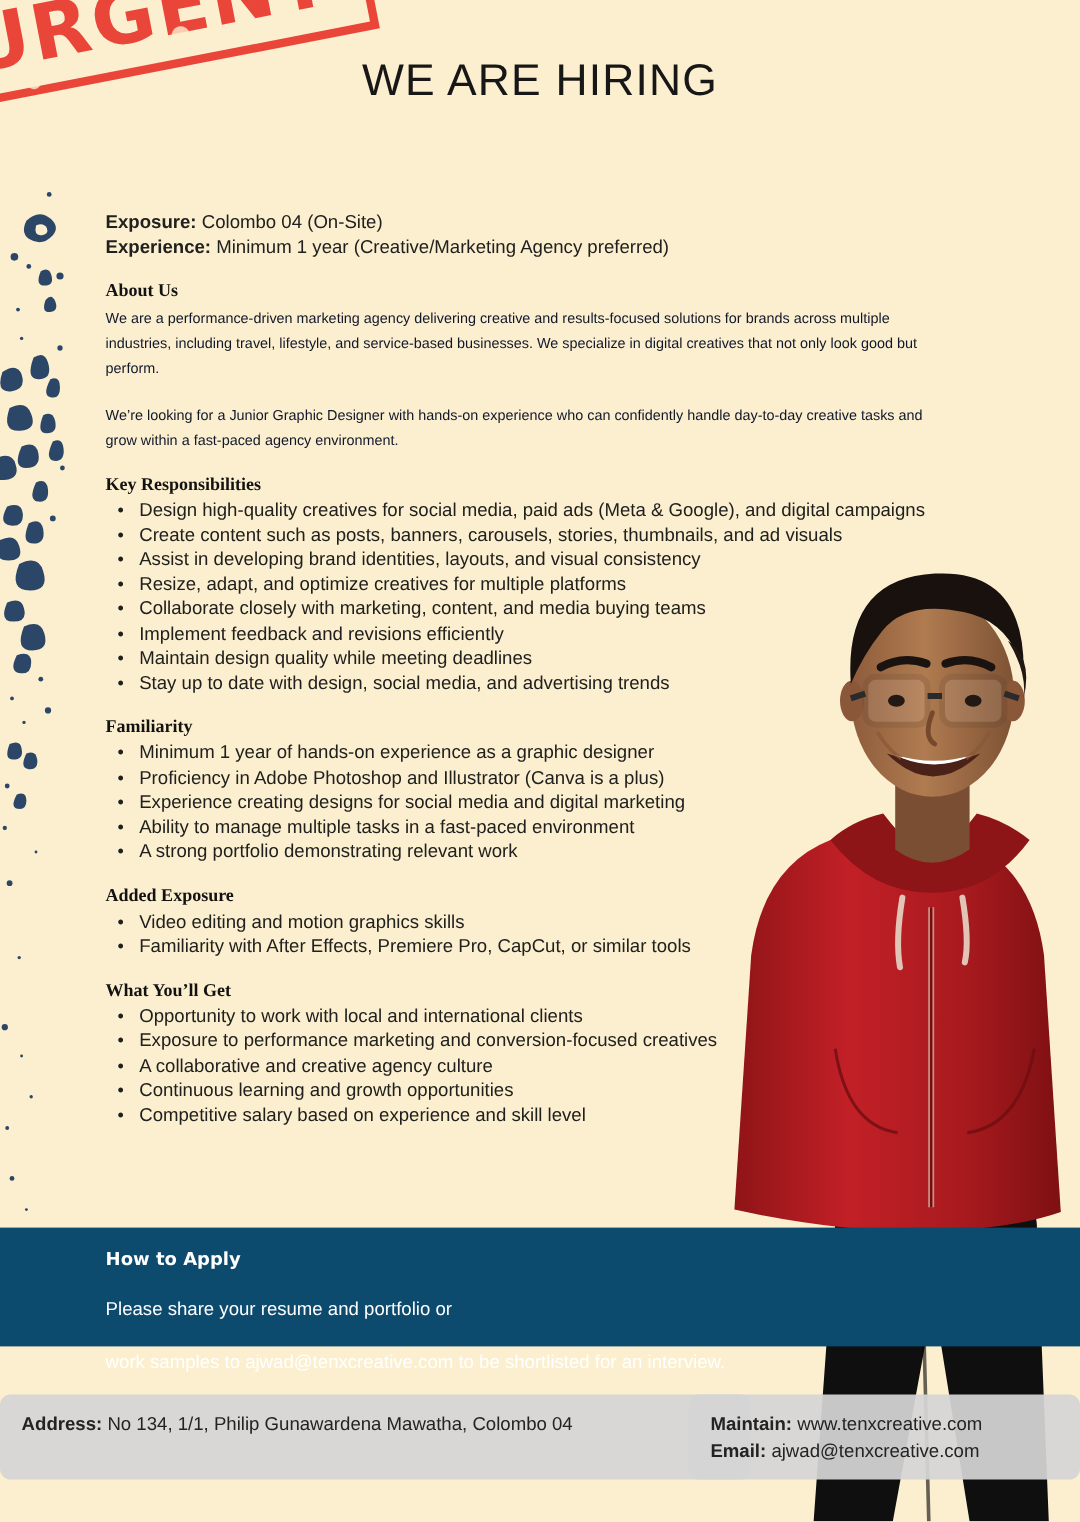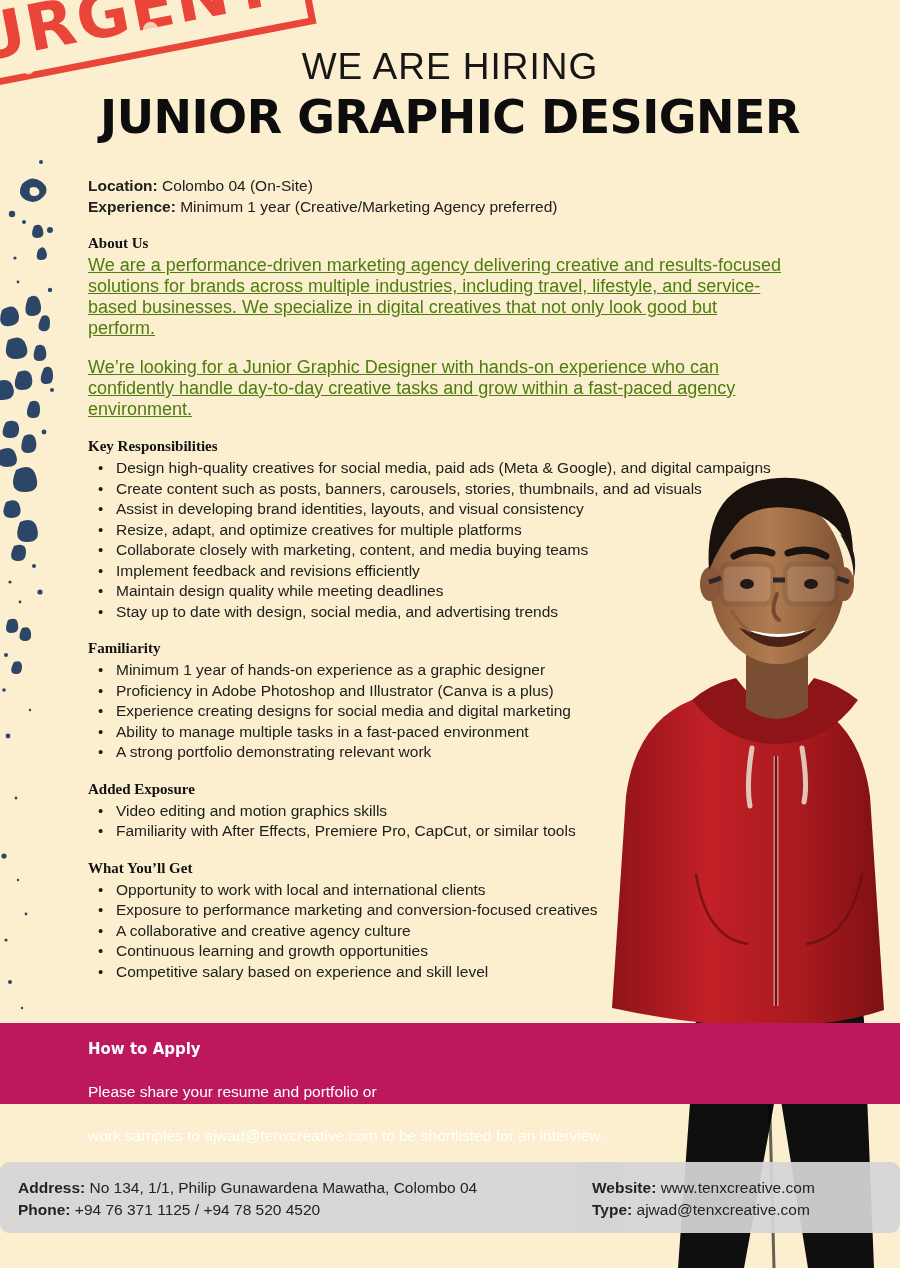--- a/index.html
+++ b/index.html
@@ -59,29 +59,29 @@
     font-size:46px;font-weight:bold;letter-spacing:-.5px;color:#0d0d0d;
     line-height:1.05;margin-top:8px;
   }
 
   
   .content{position:absolute;left:88px;top:176px;width:700px;z-index:4;}
   .meta{font-size:15.5px;line-height:20.5px;color:#20201f;}
   .meta b{font-weight:bold;}
   .sec-gap{height:18px;}
   .h{font-size:15px;font-weight:bold;color:#121212;margin-bottom:3px;font-family:Liberation Serif, serif;}
-  .p{font-size:18px;line-height:21px;color:#4d7c0f;text-decoration:underline;}
+  .p{font-size:12px;line-height:21px;color:#0f172a;}
   ul{margin:0;padding:0 0 0 26px;list-style:none;}
   li{font-size:15.5px;line-height:20.5px;color:#20201f;position:relative;padding-left:2px;}
   li:before{content:"\2022";position:absolute;left:-16px;top:0;color:#20201f;font-size:15px;}
 
   
   .apply-band{
-    position:absolute;left:0;top:1023px;width:900px;height:81px;
-    background:#be185d;z-index:4;
+    position:absolute;left:0;top:1023px;width:900px;height:99px;
+    background:#0c4a6e;z-index:4;
   }
   .apply-inner{position:absolute;left:88px;top:17px;}
   .apply-title{color:#fff;font-size:15px;font-weight:bold;font-family:"DejaVu Sans", sans-serif;margin-bottom:3px;}
   .apply-line{color:#fff;font-size:15.5px;line-height:21px;margin-top:23px;}
 
   
   .footer-box{
     position:absolute;background:rgba(213,213,213,.93);
     border-radius:9px;z-index:5;
   }
@@ -210,28 +210,27 @@
 
     <path d="M139,190 q38,38 78,0 q-38,14 -78,0z" fill="#4A2218"></path>
     <path d="M145,191 q34,16 66,0 q-32,10 -66,0z" fill="#FFFFFF"></path>
 
     <path d="M131,172 q10,16 20,22" stroke="#8A5738" stroke-width="3" fill="none" opacity=".7"></path>
     <path d="M225,172 q-10,16 -20,22" stroke="#8A5738" stroke-width="3" fill="none" opacity=".7"></path>
   </svg>
 
   <div class="header">
     <div class="we-are-hiring">WE ARE HIRING</div>
-    <div class="job-title">JUNIOR GRAPHIC DESIGNER</div>
   </div>
 
   <div class="content">
 
     <div class="meta">
       <div>
-        <b>Location:</b>
+        <b>Exposure:</b>
         <span>Colombo 04 (On-Site)</span>
       </div>
       <div>
         <b>Experience:</b>
         <span>Minimum 1 year (Creative/Marketing Agency preferred)</span>
       </div>
     </div>
 
     <div class="sec-gap"></div>
 
@@ -292,33 +291,29 @@
       <div class="apply-line">work samples to ajwad@tenxcreative.com to be shortlisted for an interview.</div>
     </div>
   </div>
 
   <div class="footer-box fb-left">
     <div class="fb-inner">
       <div>
         <b>Address:</b>
         <span>No 134, 1/1, Philip Gunawardena Mawatha, Colombo 04</span>
       </div>
-      <div>
-        <b>Phone:</b>
-        <span>+94 76 371 1125 / +94 78 520 4520</span>
-      </div>
     </div>
   </div>
 
   <div class="footer-box fb-right">
     <div class="fb-inner">
       <div>
-        <b>Website:</b>
+        <b>Maintain:</b>
         <span>www.tenxcreative.com</span>
       </div>
       <div>
-        <b>Type:</b>
+        <b>Email:</b>
         <span>ajwad@tenxcreative.com</span>
       </div>
     </div>
   </div>
 
 </div>
 
 </body></html>

